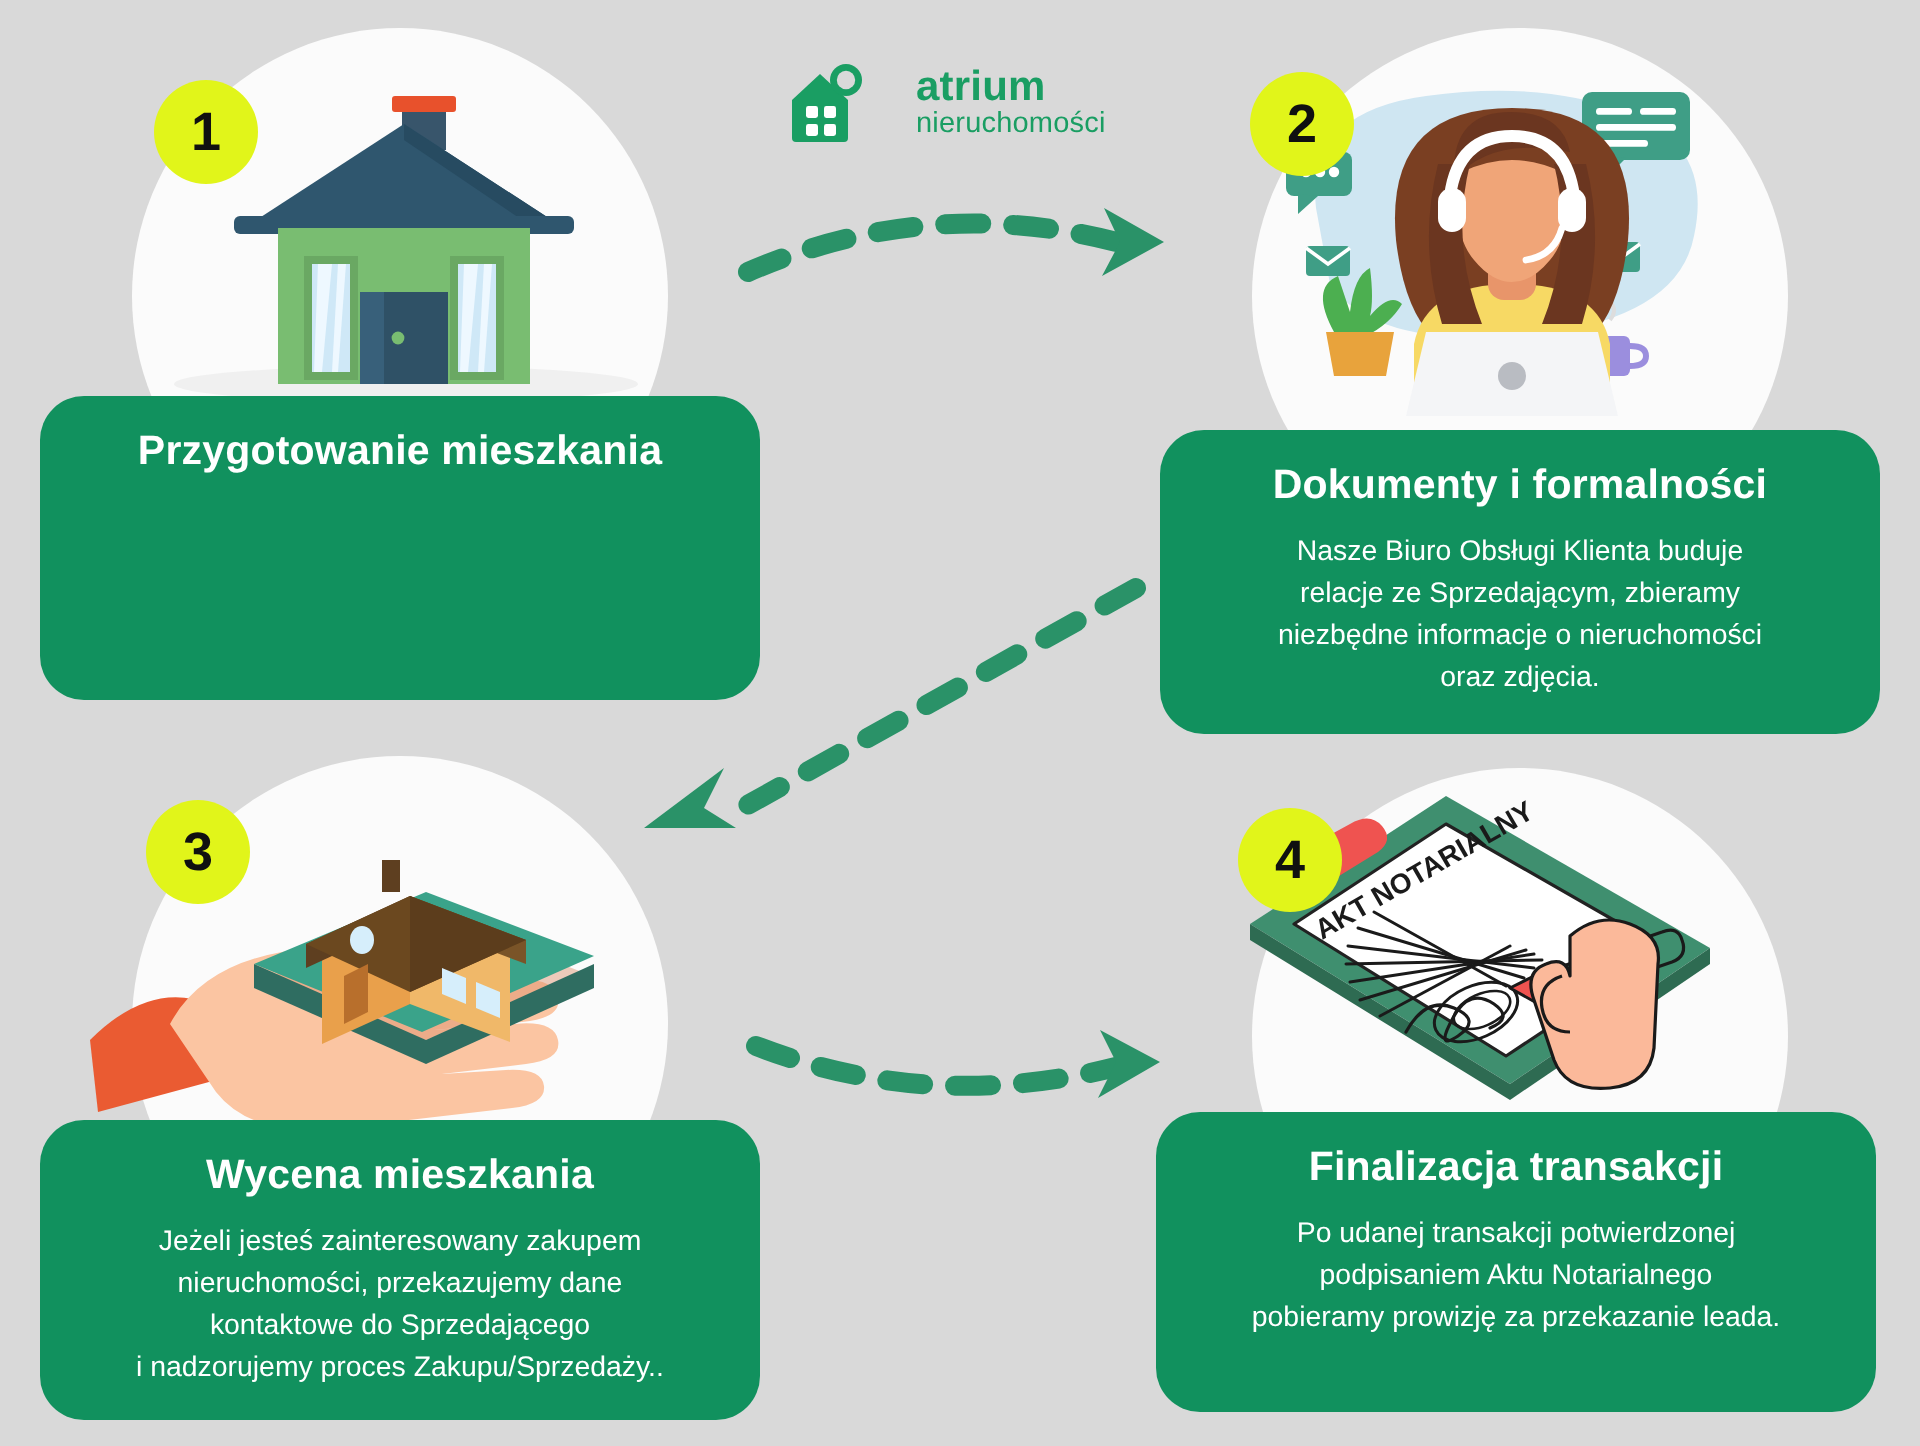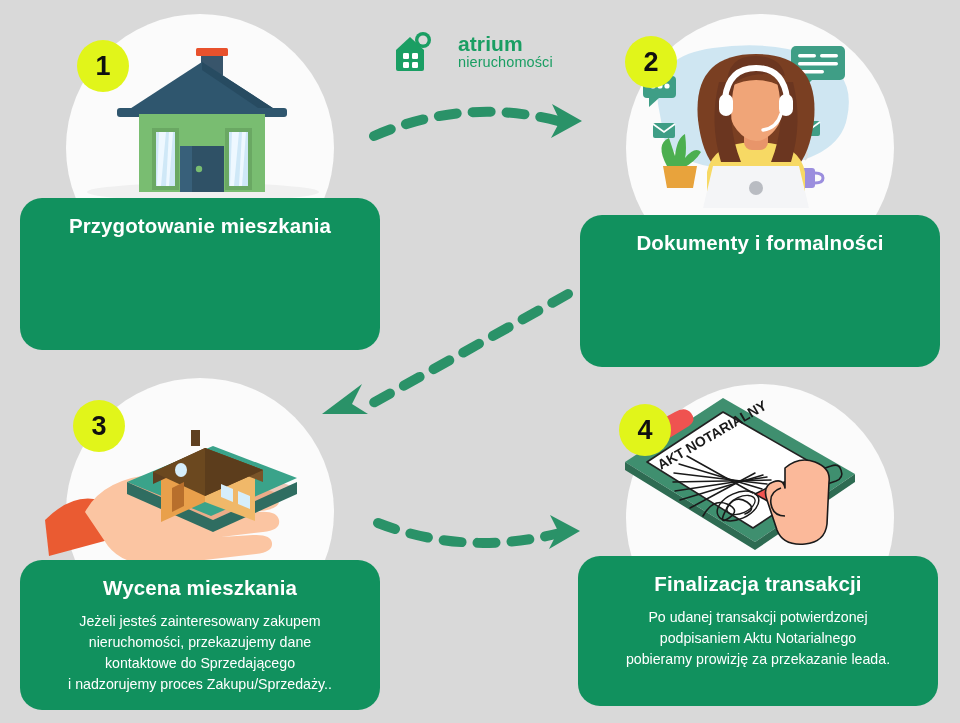--- a/index.html
+++ b/index.html
@@ -318,20 +318,24 @@
     <path d="M8 18 Q96 52 190 28" fill="none" stroke="#2a9268" stroke-width="10" stroke-linecap="round" stroke-dasharray="18 16"></path>
     <path d="M180 10 L210 26 L179 44 L188 26 Z" fill="#2a9268"></path>
   </svg>
 
   <div class="card" style="left:20px; top:198px; height:152px;">
     <div class="card-title">Przygotowanie mieszkania</div>
   </div>
 
   <div class="card" style="left:580px; top:215px; height:152px;">
     <div class="card-title">Dokumenty i formalności</div>
+    <div class="card-body">Nasze Biuro Obsługi Klienta buduje
+relacje ze Sprzedającym, zbieramy
+niezbędne informacje o nieruchomości
+oraz zdjęcia.</div>
   </div>
 
   <div class="card" style="left:578px; top:556px; height:150px;">
     <div class="card-title">Finalizacja transakcji</div>
     <div class="card-body">Po udanej transakcji potwierdzonej
 podpisaniem Aktu Notarialnego
 pobieramy prowizję za przekazanie leada.</div>
   </div>
 
   <div class="card" style="left:20px; top:560px; height:150px;">

